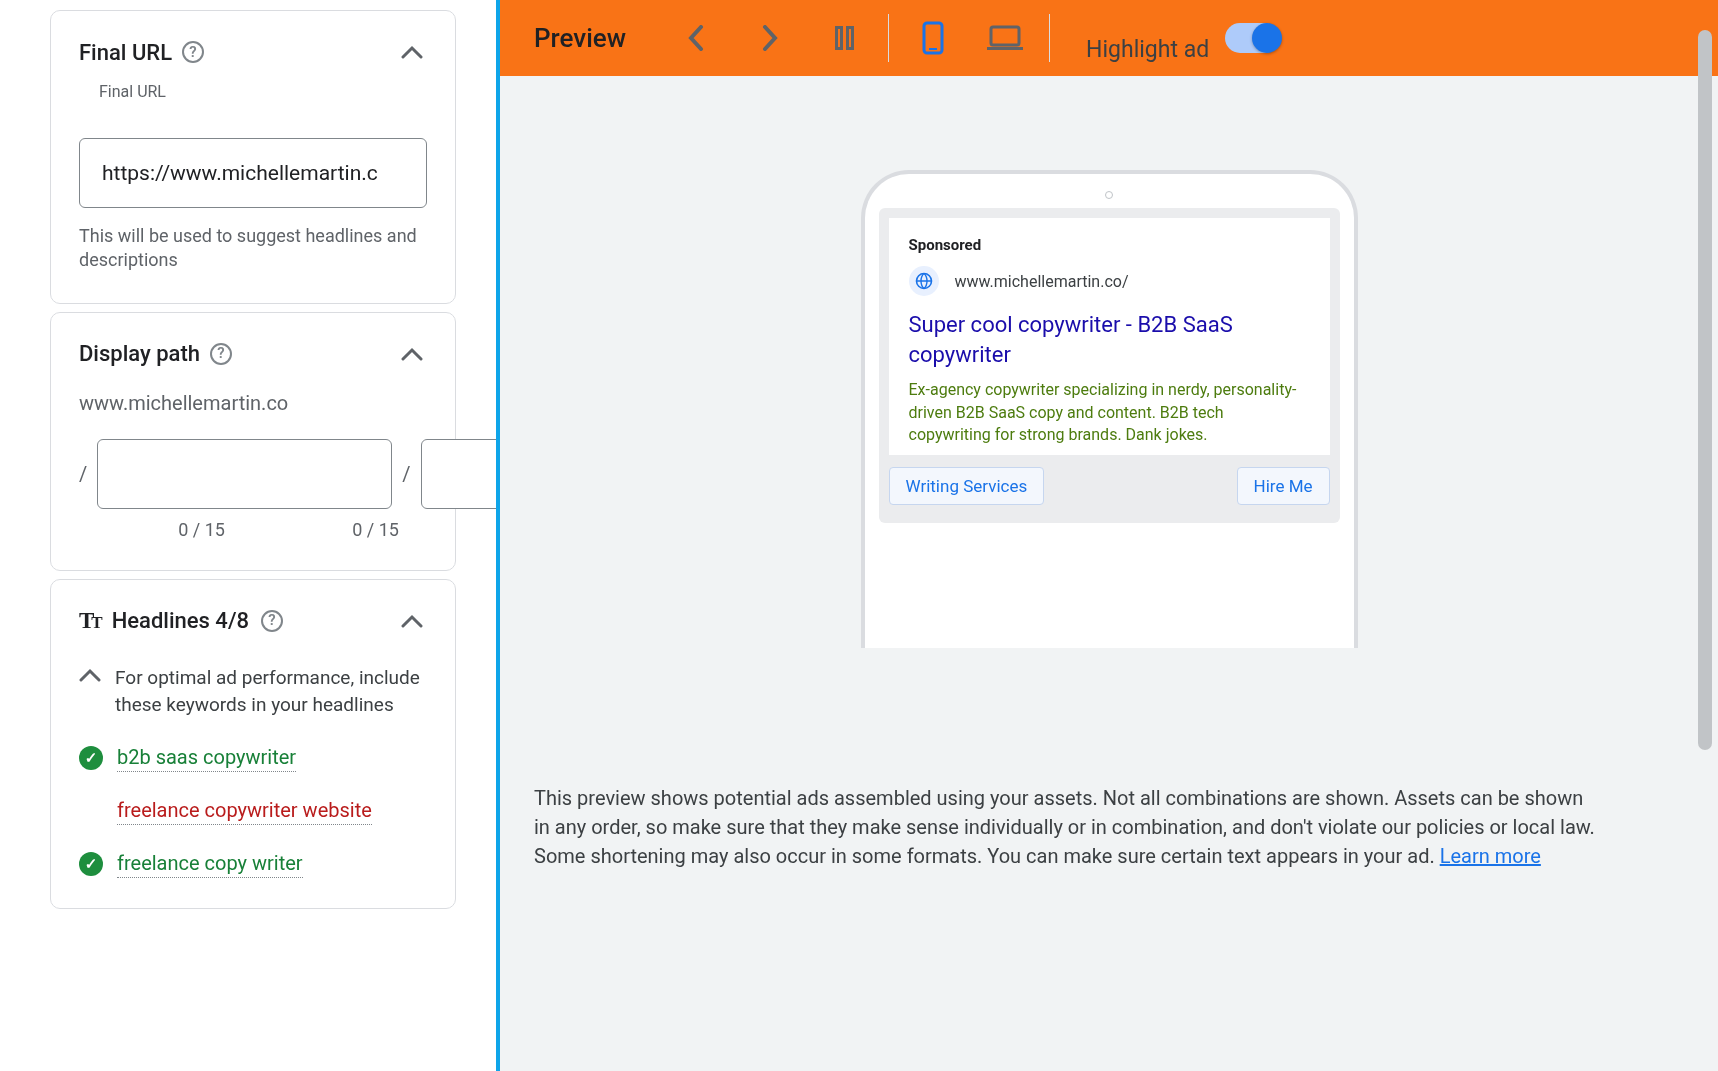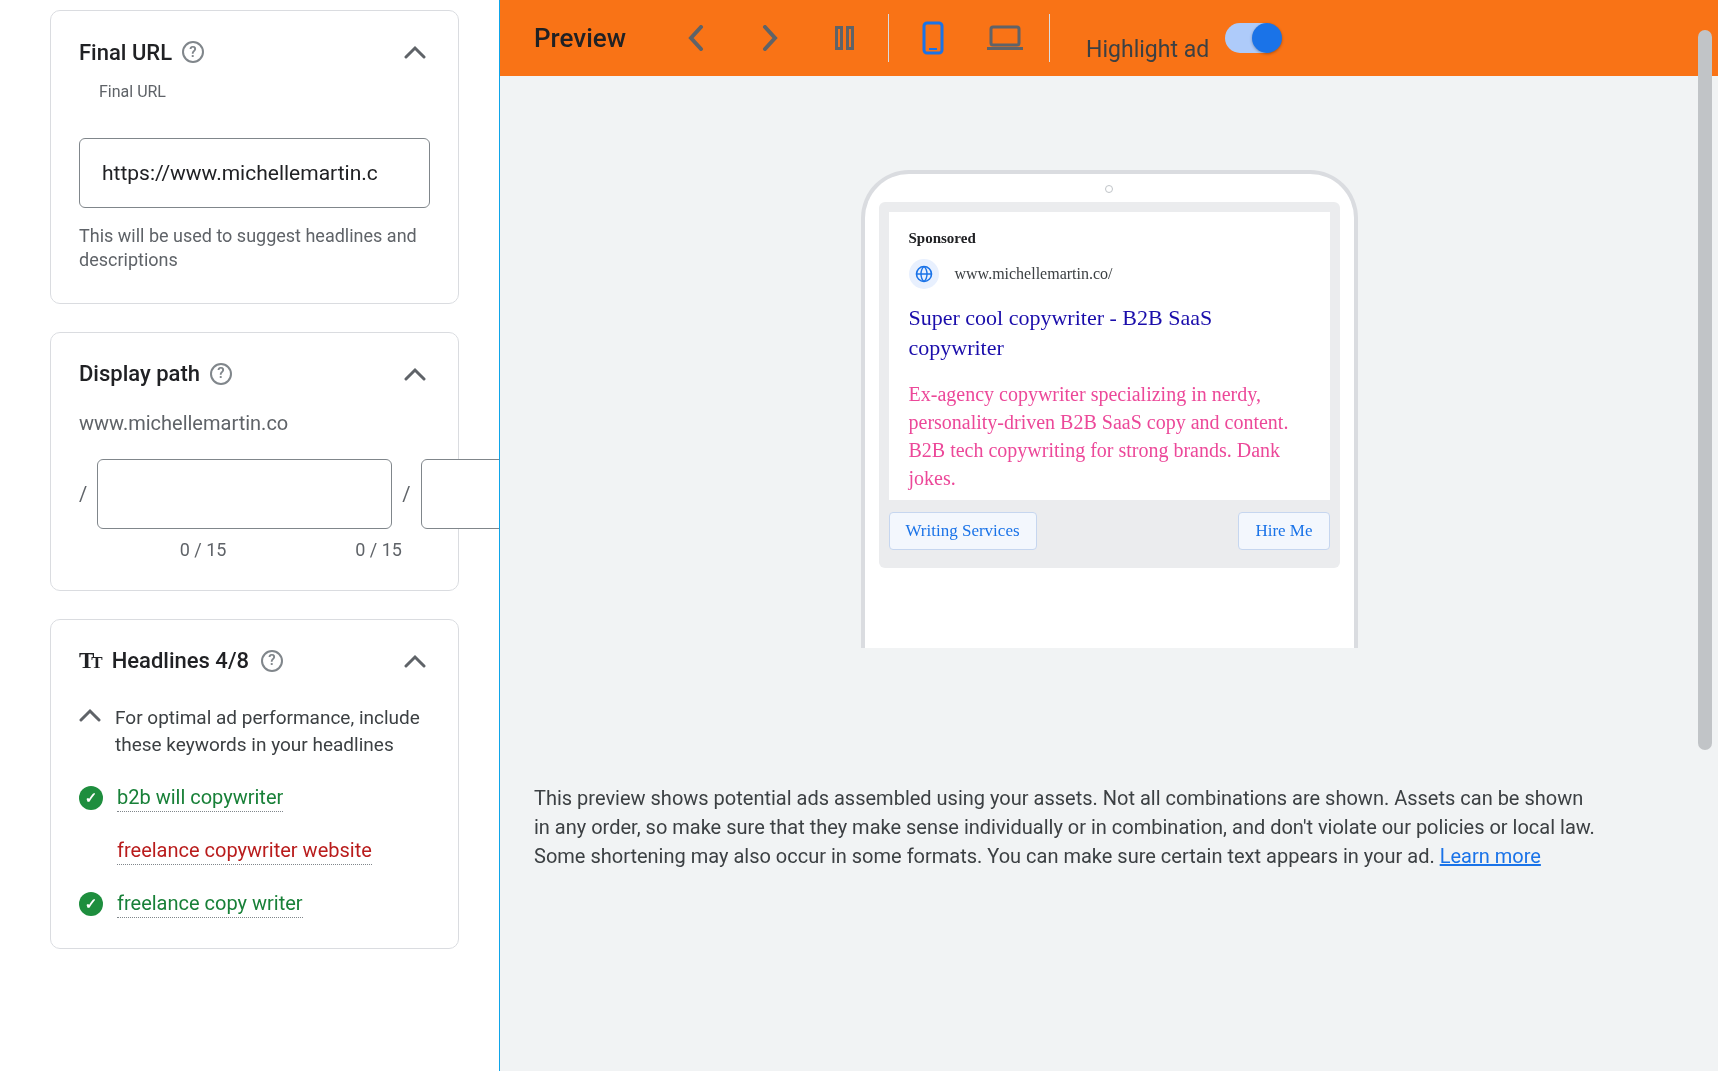--- a/index.html
+++ b/index.html
@@ -12,24 +12,24 @@
     position: relative;
   }
   .main-wrap {
     display: flex;
     height: 100%;
   }
   .left-col {
     width: 500px;
     padding: 10px 40px 0 50px;
     overflow-y: auto;
-    border-right: 1px solid #0ea5e9;
+    border-right: 4px solid #0ea5e9;
     display: flex;
     flex-direction: column;
-    gap: 28px;
+    gap: 8px;
   }
   .card {
     border: 1px solid #dadce0;
     border-radius: 10px;
     padding: 26px 28px 30px 28px;
     position: relative;
   }
   .card-head {
     display: flex;
     align-items: center;
@@ -249,24 +249,23 @@
   .phone-stage{
     display:flex;justify-content:center;
     padding-top:94px;
   }
   .phone{
     width:497px;
     background:#fff;
     border:4px solid #dadce0;
     border-radius:48px 48px 0 0;
     border-bottom:none;
-    padding:8px 14px 0 14px;
+    padding:14px 14px 0 14px;
     height:478px;
     overflow:hidden;
-    font-family:Liberation Serif, serif;
   }
   .phone-notch{
     height:14px;
     display:flex;justify-content:center;align-items:center;
   }
   .phone-notch span{
     width:8px;height:8px;border-radius:50%;border:1px solid #c0c4c8;
   }
   .serp{
     background:#ebecee;
@@ -292,23 +291,23 @@
     color:#1a73e8;font-size:18px;
   }
   .disp-url{font-size:16px;color:#3c4043;}
   .ad-title{
     color:#1a0dab;
     font-size:22px;
     margin-top:14px;
     line-height:1.35;
   }
   .ad-desc{
-    color:#ec4899;
-    font-size:20px;
-    margin-top:18px;
+    color:#4d7c0f;
+    font-size:16px;
+    margin-top:10px;
     line-height:1.4;
   }
   .sitelinks{
     display:flex; gap:10px;
     margin-top:12px;
     padding-bottom:8px;
     justify-content:space-between;
   }
   .sitelink{
     border:1px solid #c6d6ef;
@@ -406,21 +405,21 @@
         <div class="chev-up">
           <svg width="22" height="14" viewBox="0 0 22 14">
               <path d="M2 12 L11 3 L20 12" stroke="#5f6368" stroke-width="3" fill="none" stroke-linecap="round"></path>
             </svg>
         </div>
         <div class="kw-hint-text">For optimal ad performance, include these keywords in your headlines</div>
       </div>
       <div class="kw-list">
         <div class="kw-item">
           <span class="check">✓</span>
-          <span class="kw-text green">b2b will copywriter</span>
+          <span class="kw-text green">b2b saas copywriter</span>
         </div>
         <div class="kw-item">
           <span class="check empty">✓</span>
           <span class="kw-text grey">freelance copywriter website</span>
         </div>
         <div class="kw-item">
           <span class="check">✓</span>
           <span class="kw-text green">freelance copy writer</span>
         </div>
       </div>

